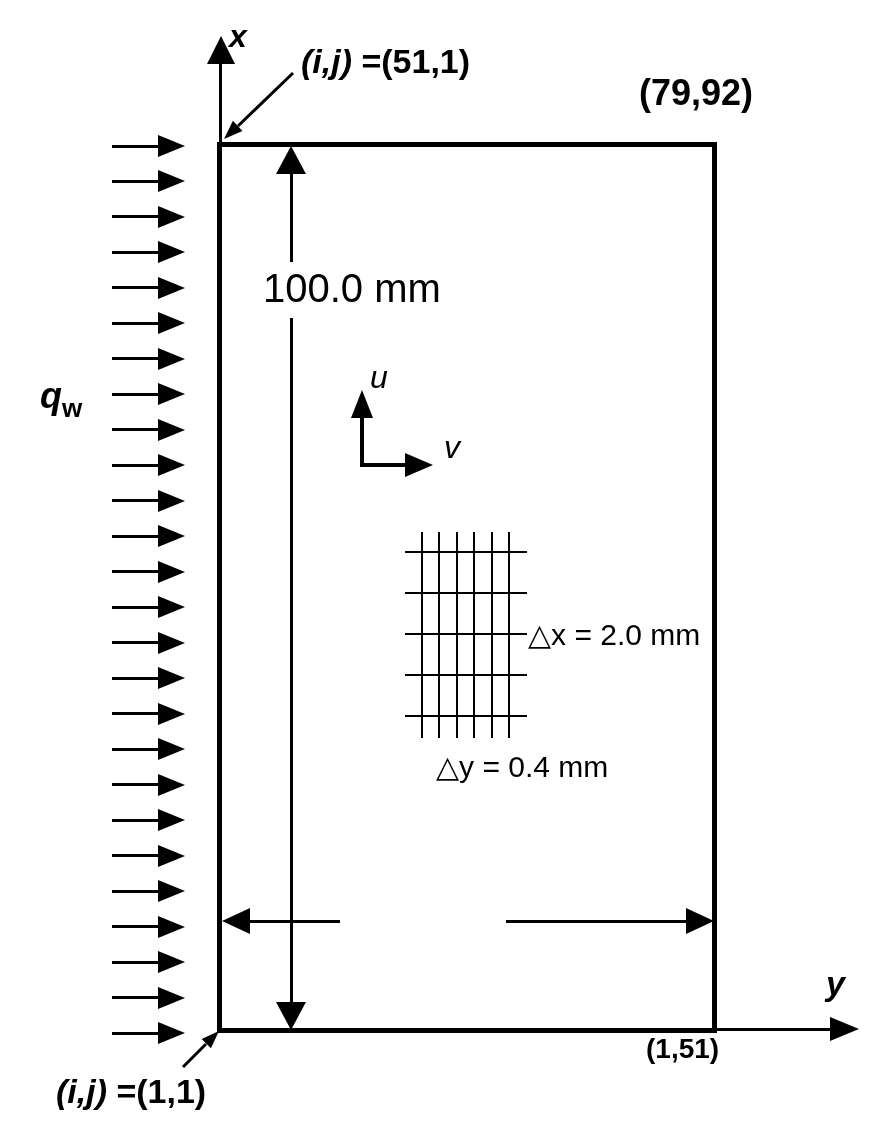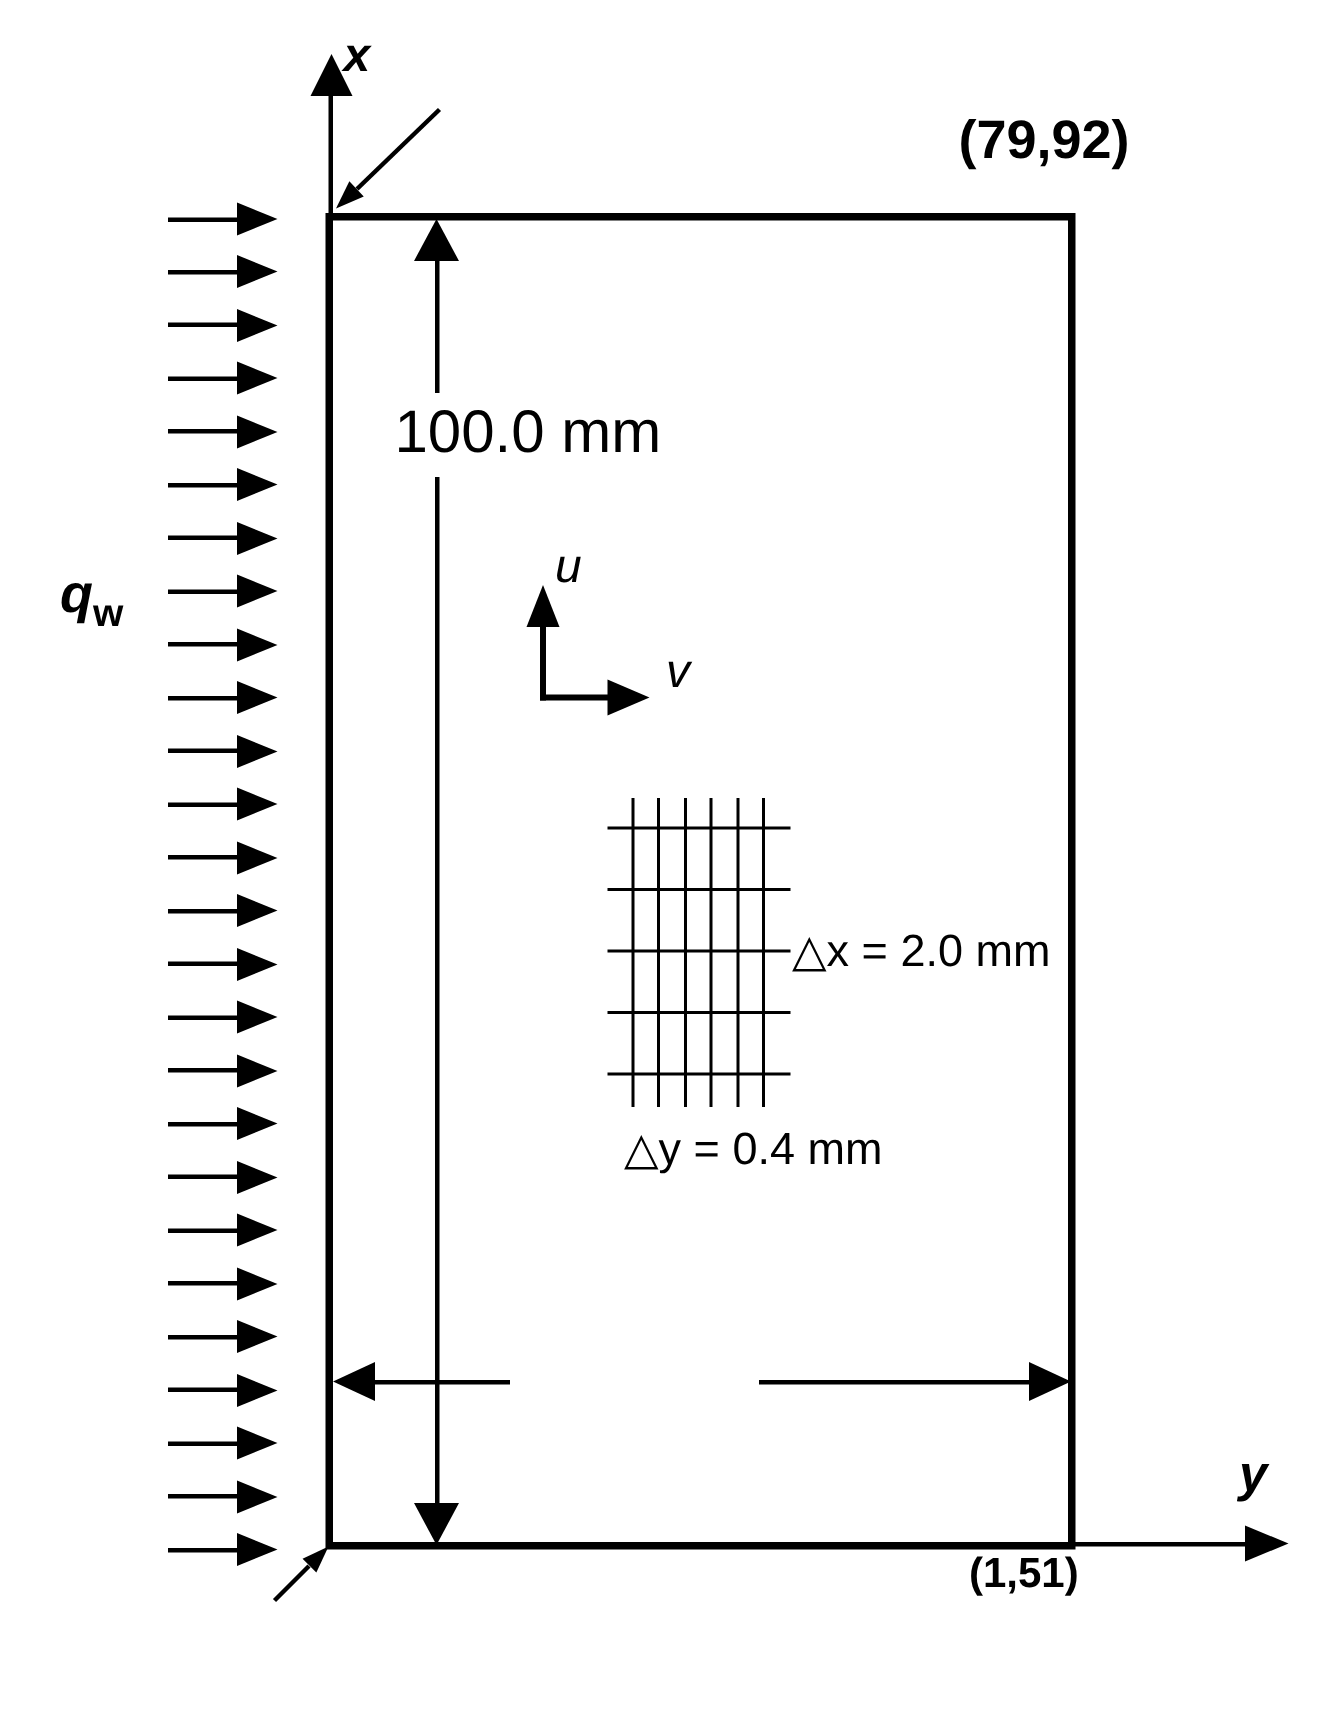--- a/index.html
+++ b/index.html
@@ -85,27 +85,33 @@
   <div class="lbl b i" style="left:229px;top:20px;font-size:32px;">x</div>
 
   <div class="ln" style="left:716px;top:1028px;width:116px;height:3px;"></div>
   <div class="tri" style="left:830px;top:1017px;border-top:12px solid transparent;border-bottom:12px solid transparent;border-left:29px solid #000;"></div>
   <div class="lbl b i" style="left:826px;top:966px;font-size:34px;">y</div>
 
   <svg style="left:218px;top:62px;" width="85" height="82" viewBox="0 0 85 82">
     <line x1="75" y1="11" x2="20" y2="64" stroke="#000" stroke-width="3"></line>
     <polygon points="6,77 14.9,58.8 24.5,69" fill="#000"></polygon>
   </svg>
+  <div class="lbl b" style="left:301px;top:44px;font-size:34px;">
+    <span class="i">(i,j)</span><span> =(51,1)</span>
+  </div>
 
   <div class="lbl b" style="left:639px;top:75px;font-size:36px;">(79,92)</div>
 
   <svg style="left:172px;top:1026px;" width="52" height="48" viewBox="0 0 52 48">
     <line x1="11" y1="41" x2="34" y2="18" stroke="#000" stroke-width="3"></line>
     <polygon points="47,5 38.9,22.3 29.7,13.1" fill="#000"></polygon>
   </svg>
+  <div class="lbl b" style="left:56px;top:1074px;font-size:34px;">
+    <span class="i">(i,j)</span><span> =(1,1)</span>
+  </div>
 
   <div class="lbl b" style="left:646px;top:1035px;font-size:28px;">(1,51)</div>
 
   <div class="tri" style="left:276px;top:146px;border-left:15px solid transparent;border-right:15px solid transparent;border-bottom:28px solid #000;"></div>
   <div class="ln" style="left:290px;top:170px;width:3px;height:92px;"></div>
   <div class="lbl" style="left:263px;top:268px;font-size:40px;text-align:right;">100.0 mm</div>
   <div class="ln" style="left:290px;top:318px;width:3px;height:684px;"></div>
   <div class="tri" style="left:276px;top:1002px;border-left:15px solid transparent;border-right:15px solid transparent;border-top:28px solid #000;"></div>
 
   <div class="tri" style="left:222px;top:908px;border-top:13px solid transparent;border-bottom:13px solid transparent;border-right:28px solid #000;"></div>
@@ -128,16 +134,16 @@
       <div style="position: absolute; left: 490.6px; top: 532px; width: 2px; height: 206px; background: rgb(0, 0, 0);"></div>
       <div style="position: absolute; left: 508px; top: 532px; width: 2px; height: 206px; background: rgb(0, 0, 0);"></div>
       <div style="position: absolute; left: 405px; top: 551px; width: 122px; height: 2px; background: rgb(0, 0, 0);"></div>
       <div style="position: absolute; left: 405px; top: 592px; width: 122px; height: 2px; background: rgb(0, 0, 0);"></div>
       <div style="position: absolute; left: 405px; top: 633px; width: 122px; height: 2px; background: rgb(0, 0, 0);"></div>
       <div style="position: absolute; left: 405px; top: 674px; width: 122px; height: 2px; background: rgb(0, 0, 0);"></div>
       <div style="position: absolute; left: 405px; top: 715px; width: 122px; height: 2px; background: rgb(0, 0, 0);"></div>
     </div>
 
   <div class="lbl" style="left:528px;top:597px;font-size:30px;margin-top:23px;">△x = 2.0 mm</div>
-  <div class="lbl" style="left:416px;top:752px;font-size:30px;">△y = 0.4 mm</div>
+  <div class="lbl" style="left:436px;top:752px;font-size:30px;">△y = 0.4 mm</div>
 
 
 </div>
 
 </body></html>

